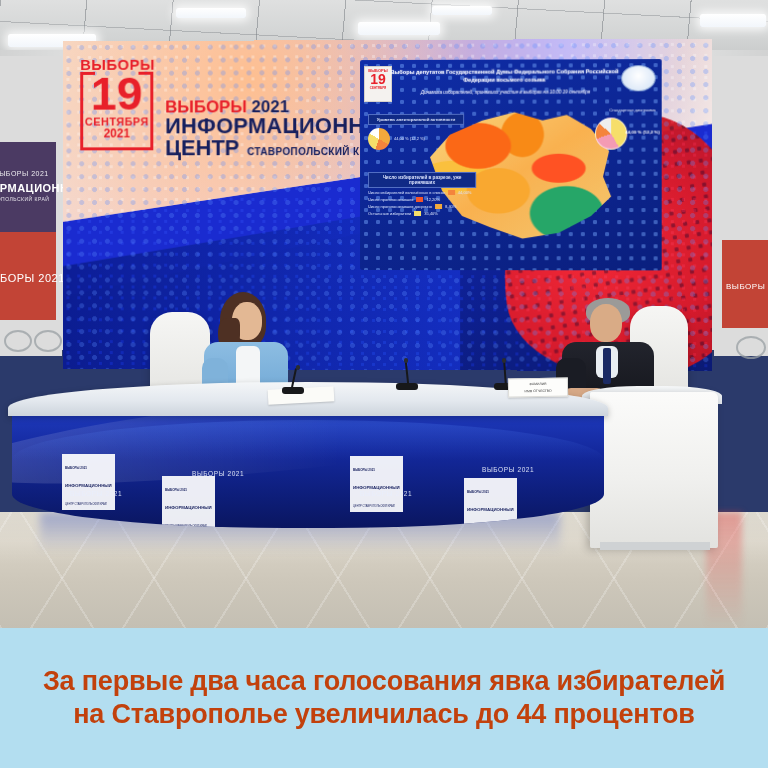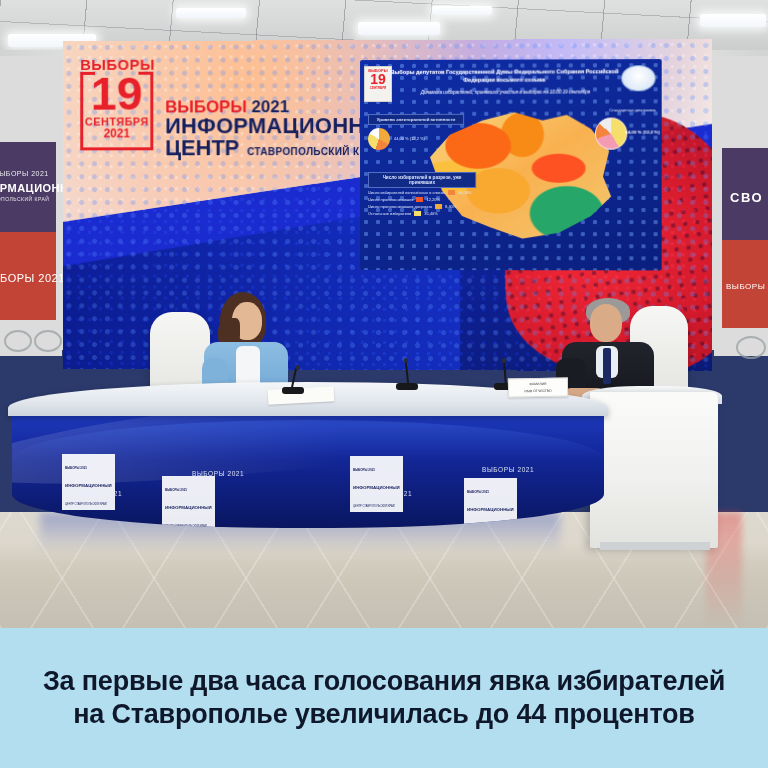--- a/index.html
+++ b/index.html
@@ -194,21 +194,21 @@
   .floor-refl{position:absolute;inset:0;
     background:linear-gradient(180deg,rgba(255,255,255,.30),rgba(255,255,255,0) 45%);}
   .floor-red-refl{position:absolute;right:26px;top:0;width:36px;height:116px;
     background:linear-gradient(180deg,rgba(230,60,60,.40),rgba(230,60,60,0));filter:blur(3px);}
   .floor-blue-refl{position:absolute;left:40px;top:0;width:520px;height:40px;
     background:linear-gradient(180deg,rgba(40,70,190,.35),rgba(40,70,190,0));filter:blur(4px);}
 
   
   #caption{position:absolute;left:0;top:628px;width:768px;height:140px;background:#b3def0;
     display:flex;align-items:center;justify-content:center;}
-  #caption p{margin:0;padding:0 40px;text-align:center;color:#0f172a;
+  #caption p{margin:0;padding:0 40px;text-align:center;color:#c2410c;
     font-size:27px;font-weight:bold;line-height:1.22;letter-spacing:-.2px;}
 </style>
 </head>
 <body>
 
 <div id="page">
 
   <div id="photo">
 
     <div class="ceiling">
@@ -229,23 +229,20 @@
       <div class="panel-txt" style="left:-36px;top:40px;font-size:11px;font-weight:bold;">ИНФОРМАЦИОННЫЙ</div>
       <div class="panel-txt" style="left:-22px;top:54px;font-size:5px;opacity:.85;">СТАВРОПОЛЬСКИЙ КРАЙ</div>
     </div>
     <div class="side-panel panel-red" style="left:0;top:232px;width:56px;height:88px;">
       <div class="panel-txt" style="left:-18px;top:40px;font-size:11px;">ВЫБОРЫ 2021</div>
     </div>
     <div class="sponsor-logo" style="left:4px;top:330px;width:24px;height:18px;"></div>
     <div class="sponsor-logo" style="left:34px;top:330px;width:24px;height:18px;"></div>
 
     <div class="side-panel panel-grey" style="left:714px;top:56px;width:54px;height:300px;"></div>
-    <div class="side-panel panel-purple" style="left:722px;top:148px;width:46px;height:92px;">
-      <div class="panel-txt" style="left:8px;top:42px;font-size:13px;font-weight:bold;letter-spacing:1.5px;">СВО</div>
-    </div>
     <div class="side-panel panel-red" style="left:722px;top:240px;width:46px;height:88px;">
       <div class="panel-txt" style="left:4px;top:42px;font-size:8px;">ВЫБОРЫ</div>
     </div>
     <div class="sponsor-logo" style="left:736px;top:336px;width:26px;height:19px;"></div>
 
     <div id="led">
       <div class="led-pastel"></div>
       <div class="led-blue"></div>
       <div class="led-blue-wedge"></div>
       <div class="led-red-swoosh"></div>

